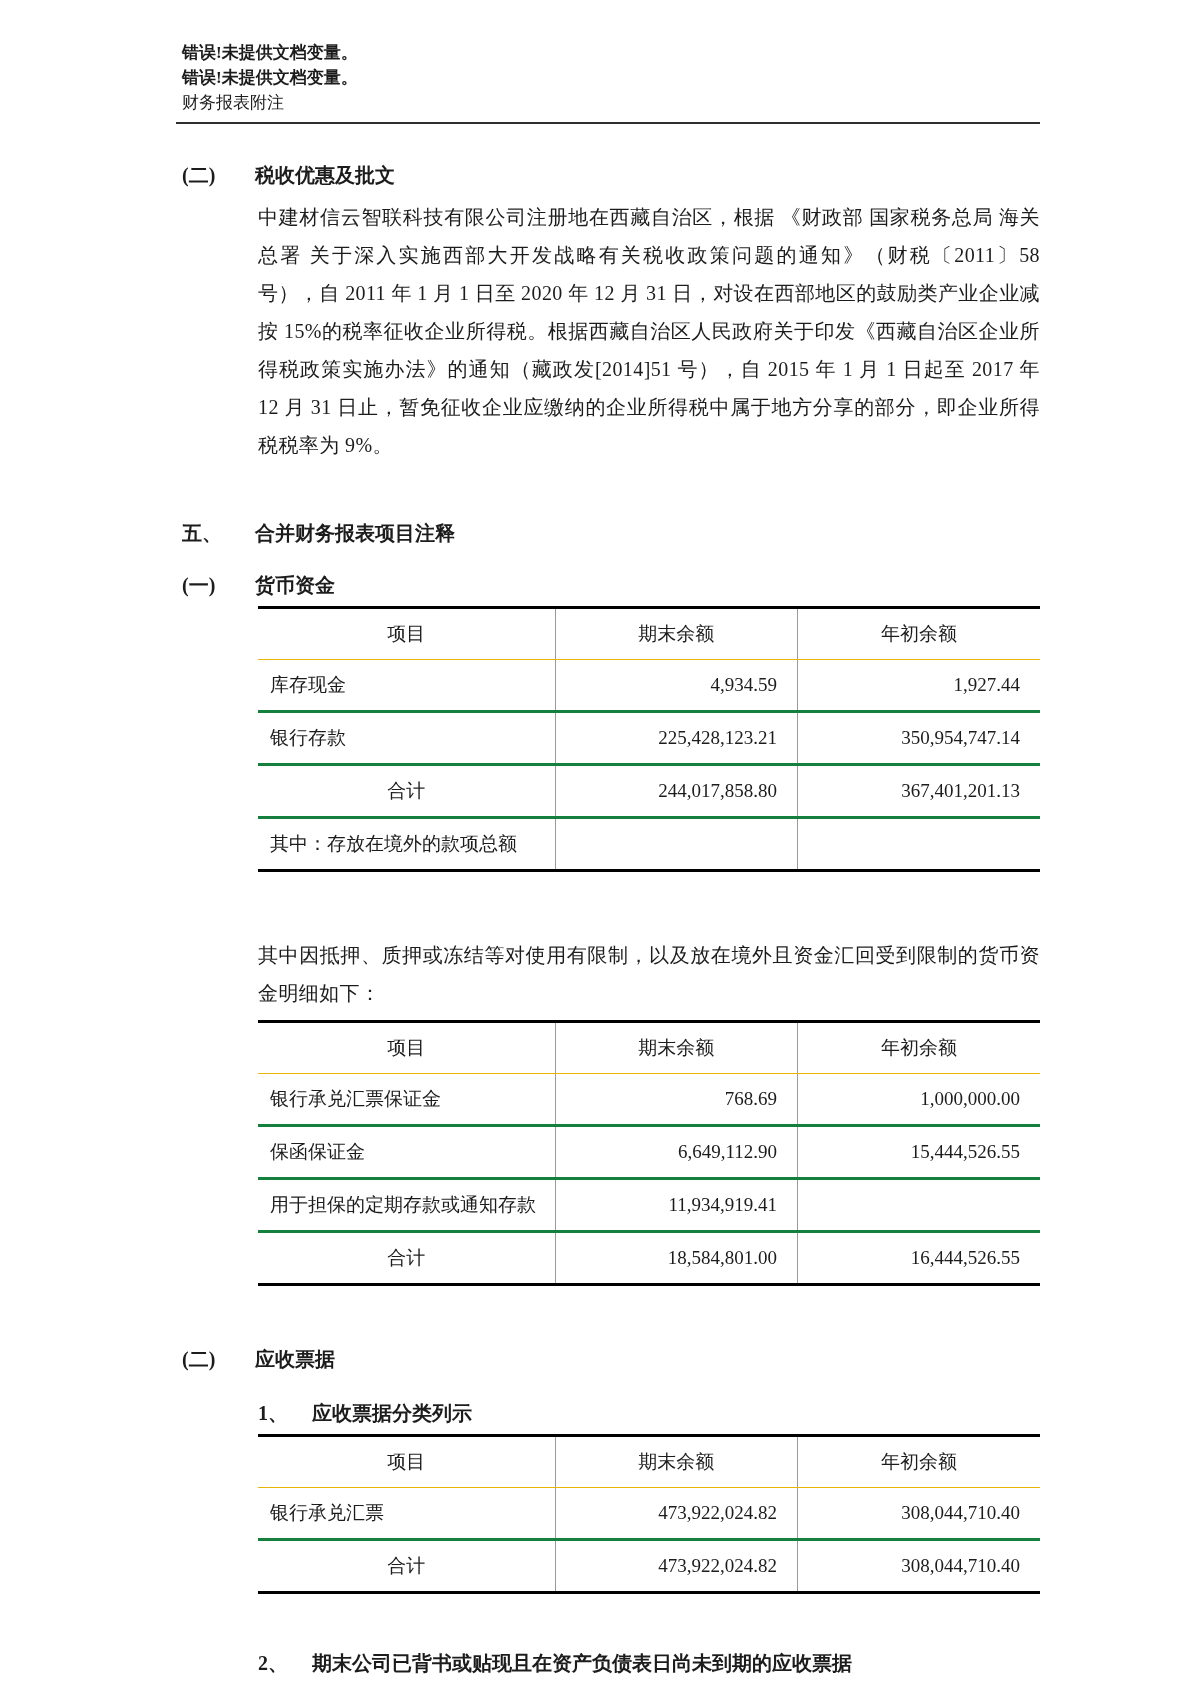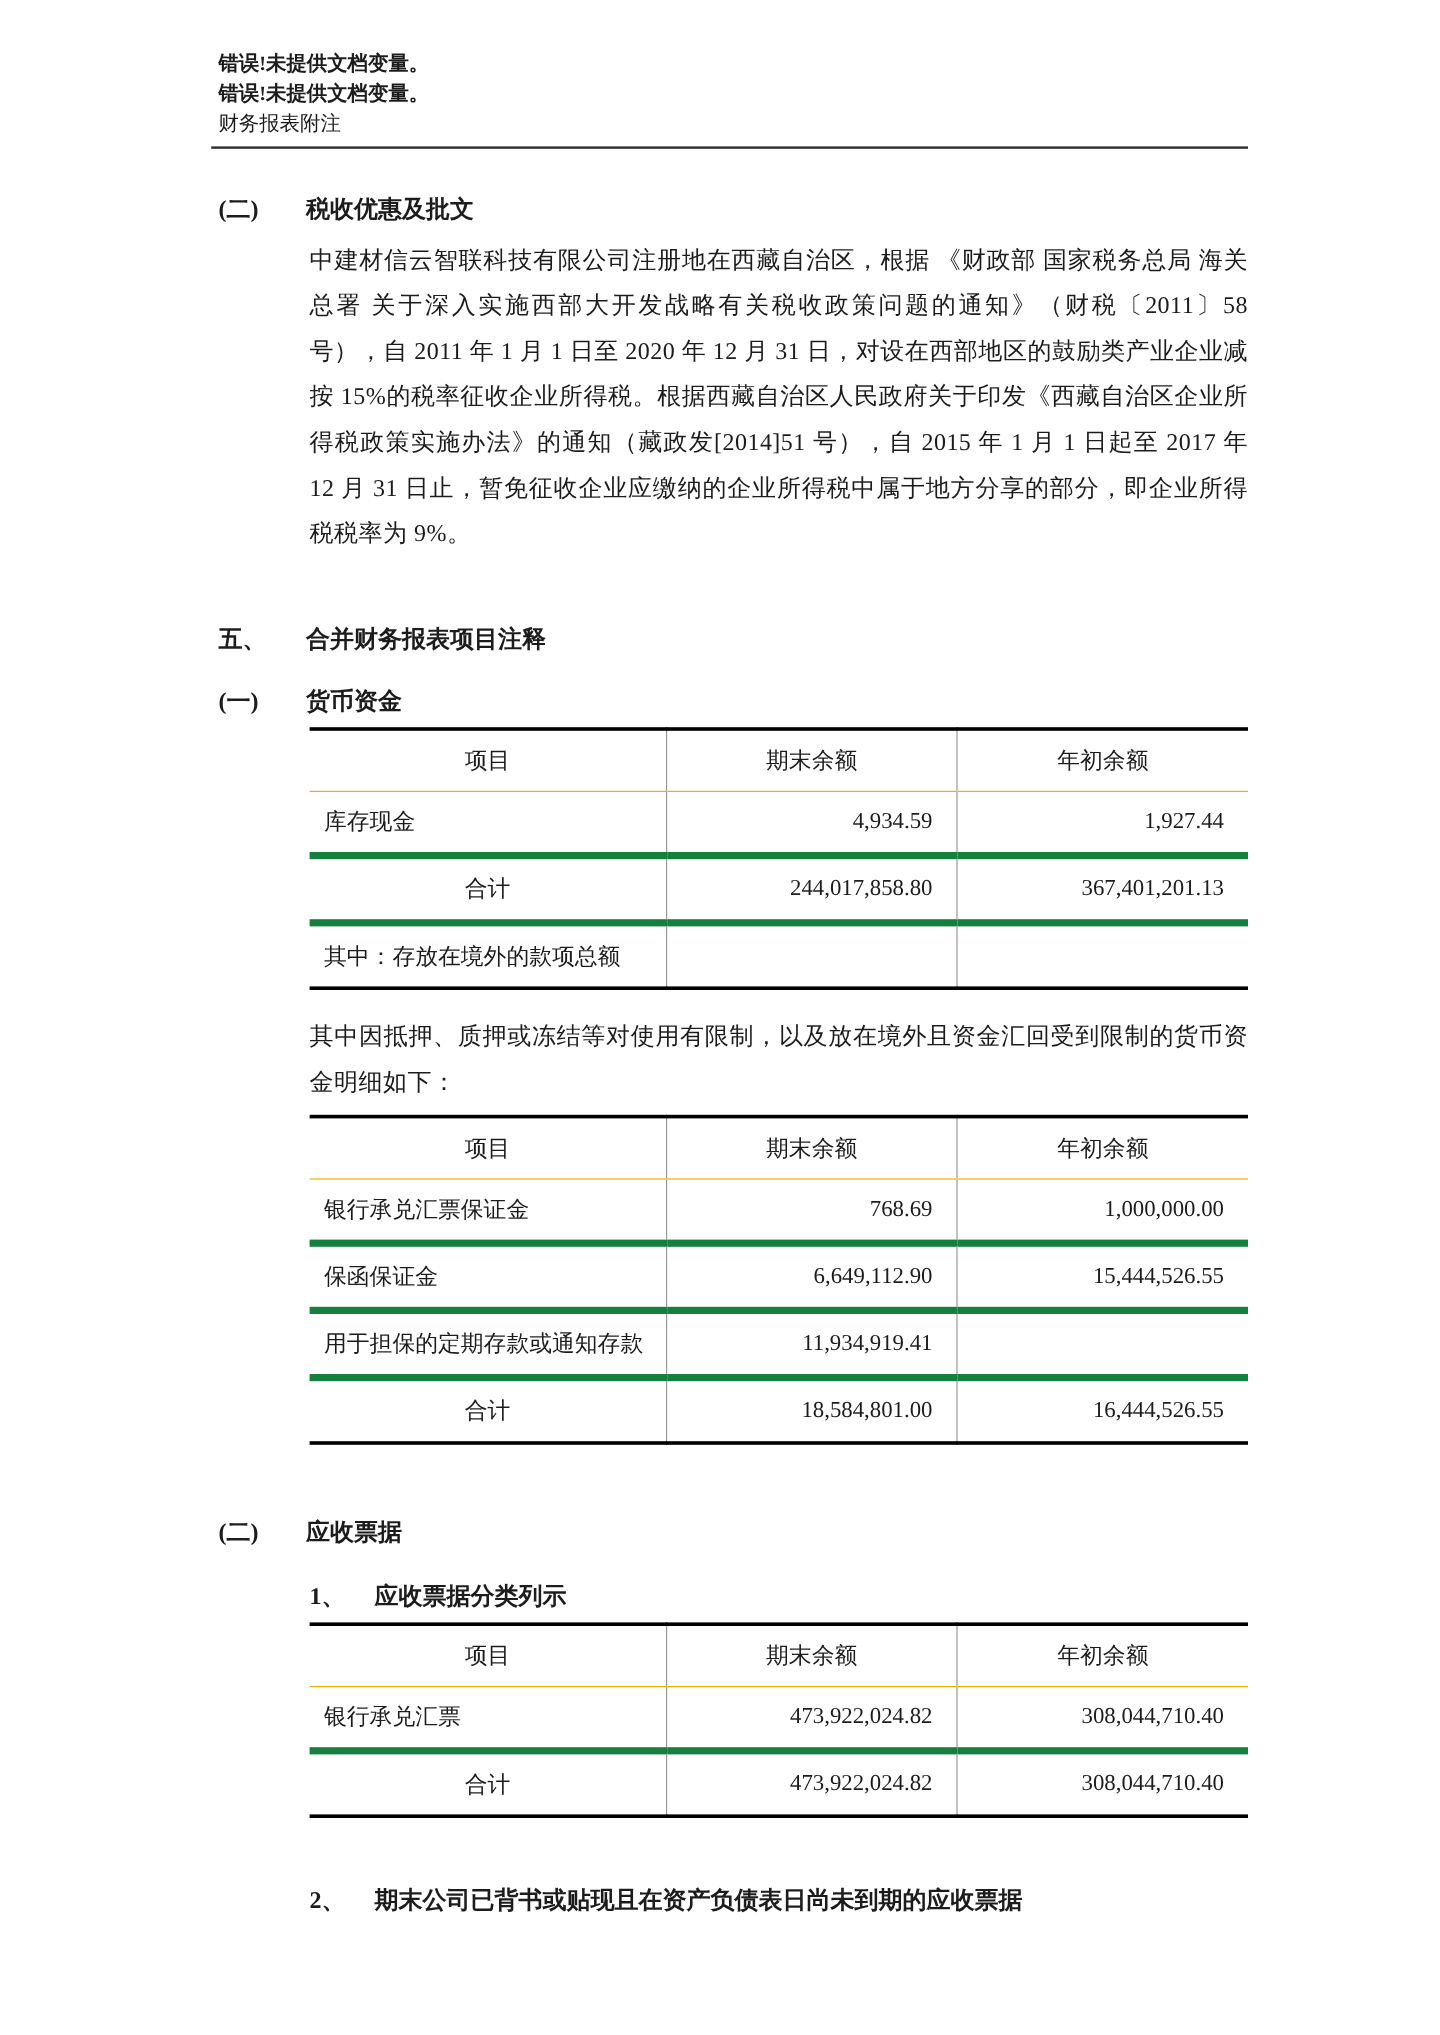--- a/index.html
+++ b/index.html
@@ -70,35 +70,35 @@
   table.fin col.c2 { width: 31%; }
   table.fin col.c3 { width: 31%; }
   table.fin th {
     font-weight: normal;
     text-align: center;
     padding: 12px 6px;
     border-bottom: 1px solid #eab308;
   }
   table.fin td {
     padding: 12px 6px;
-    border-bottom: 6px solid #15803d;
+    border-bottom: 3px solid #15803d;
   }
   table.fin tr:last-child td { border-bottom: none; }
   table.fin th + th,
   table.fin td + td { border-left: 1px solid #9a9a9a; }
   table.fin td.item { text-align: left; padding-left: 12px; }
   table.fin td.num  { text-align: right; padding-right: 20px; }
   table.fin tr.total td.item { text-align: center; padding-left: 6px; }
   table.fin td:empty::after { content: "\00a0"; }
   
   .mt-sec-tax   { margin-top: 38px; }
   .mt-notes     { margin-top: 56px; }
   .mt-cash      { margin-top: 26px; }
   .mt-table     { margin-top: 8px; }
-  .mt-restrict  { margin-top: 20px; }
+  .mt-restrict  { margin-top: 64px; }
   .mt-bills     { margin-top: 60px; }
   .mt-bills1    { margin-top: 28px; }
   .mt-bills2    { margin-top: 56px; }
 </style>
 </head>
 <body>
 
 <div class="page">
 
   <div class="doc-header">
@@ -134,20 +134,25 @@
           <th>项目</th>
           <th>期末余额</th>
           <th>年初余额</th>
         </tr>
       </thead>
       <tbody>
         <tr>
           <td class="item">库存现金</td>
           <td class="num">4,934.59</td>
           <td class="num">1,927.44</td>
+        </tr>
+        <tr>
+          <td class="item">银行存款</td>
+          <td class="num">225,428,123.21</td>
+          <td class="num">350,954,747.14</td>
         </tr>
         <tr class="total">
           <td class="item">合计</td>
           <td class="num">244,017,858.80</td>
           <td class="num">367,401,201.13</td>
         </tr>
         <tr>
           <td class="item">其中：存放在境外的款项总额</td>
           <td class="num"></td>
           <td class="num"></td>

